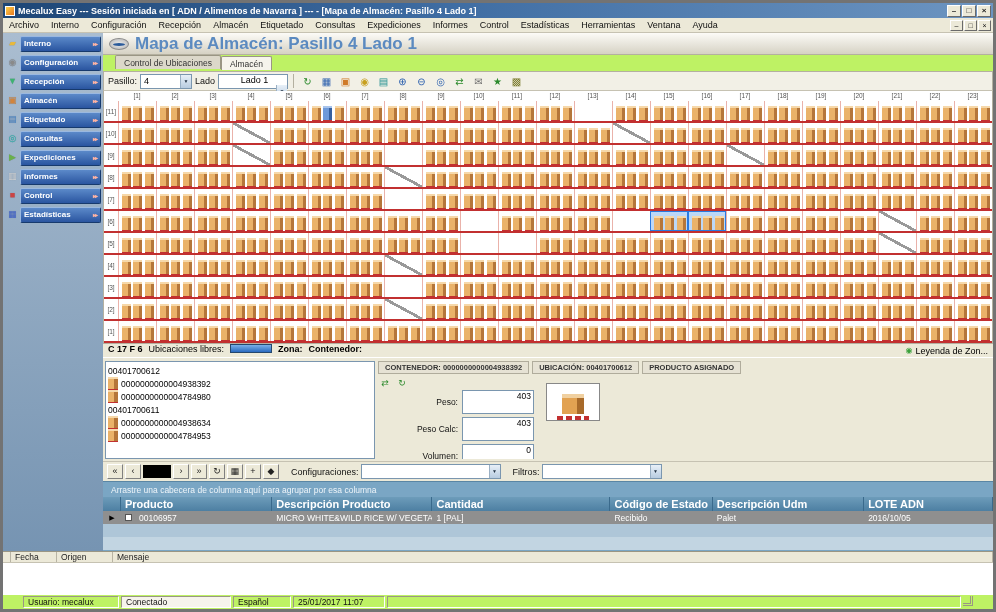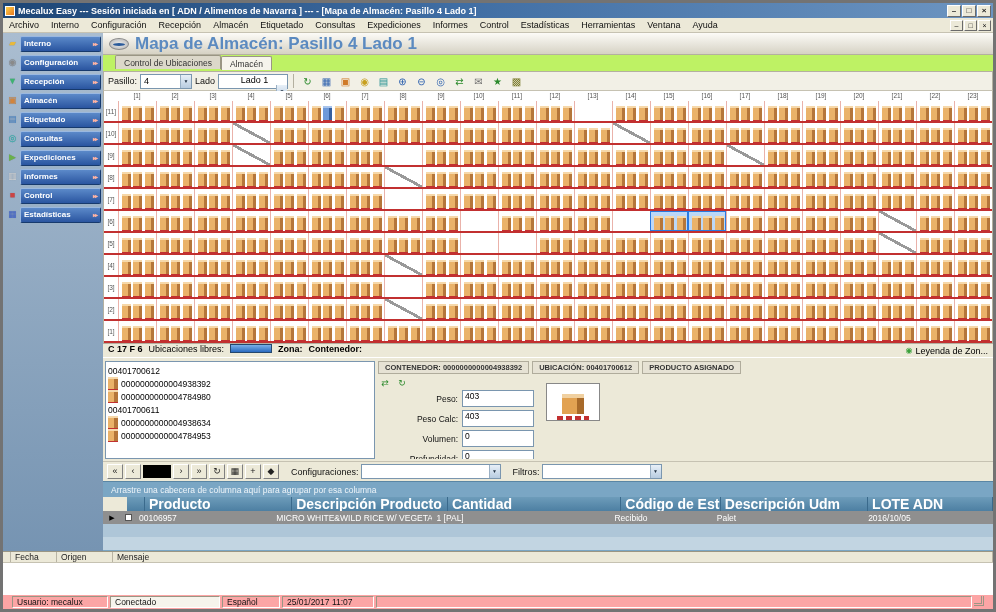--- a/index.html
+++ b/index.html
@@ -77,37 +77,37 @@
   .tree-item .mini-box { display:none; }
   .tree-item.box .mini-box { display:inline-block; width:9px; height:8px; background:linear-gradient(90deg,#eab269 0 62%,#b5763a 62%); border-top:1px solid #f6d8aa; }
   .detail { flex:1; position:relative; font-size:8.5px; overflow:hidden; }
   .detail-headers { display:flex; gap:3px; }
   .dh { border:1px solid #b0ac9c; background:#e6e2d4; padding:1px 6px; font-size:7.5px; font-weight:bold; color:#333; white-space:nowrap; }
   .detail-tools { display:flex; gap:3px; margin-top:2px; }
   .dt-icon { color:#2c8a2c; font-size:9px; width:14px; height:13px; text-align:center; line-height:13px; border:1px solid transparent; }
   .fields { margin-top:1px; }
   .field-row { display:flex; align-items:center; margin-bottom:3px; }
   .field-label { width:80px; flex:0 0 80px; text-align:right; margin-right:4px; color:#111; }
-  .field-input { width:72px; height:17px; background:#fff; border:1px solid #7a96af; padding:0 2px; line-height:11px; overflow:hidden; }
+  .field-input { width:72px; height:24px; background:#fff; border:1px solid #7a96af; padding:0 2px; line-height:11px; overflow:hidden;text-align:right; }
   .box-image { position:absolute; left:168px; top:22px; width:54px; height:38px; background:#fff; border:1px solid #888; display:flex; align-items:flex-end; justify-content:center; padding-bottom:6px; }
   .big-box { width:22px; height:20px; background:linear-gradient(90deg,#e2a252 0 68%,#a86a2a 68%); border-top:4px solid #f0d0a0; position:relative; }
   .big-box::after { content:""; position:absolute; left:-5px; right:-5px; bottom:-6px; height:4px; background:repeating-linear-gradient(90deg,#c23030 0 6px, transparent 6px 9px); }
 
   
   .pager { height:20px; flex:0 0 20px; background:#ece9d8; border-top:1px solid #c6c2b2; display:flex; align-items:center; gap:2px; padding:0 4px; font-size:9px; }
   .pg-btn { width:16px; height:15px; background:#ece9d8; border:1px solid; border-color:#fff #808080 #808080 #fff; text-align:center; line-height:13px; font-size:9px; color:#222; }
   .pg-box { width:28px; height:13px; background:#000; }
   .pg-label { margin-left:10px; color:#111; }
   .pg-select { height:15px; background:#fff; border:1px solid #7a96af; display:flex; align-items:center; }
   .pg-select .sel-arrow { margin-left:auto; width:11px; height:13px; background:linear-gradient(180deg,#e8f0f8,#b8cce0); border-left:1px solid #9ab0c4; font-size:5px; line-height:13px; text-align:center; color:#234; }
   .w-conf { width:140px; } .w-filt { width:120px; }
 
   
   .group-hint { height:16px; flex:0 0 16px; background:#7aa6c4; border-top:1px solid #5a86a4; color:#eef5fa; font-size:8.5px; display:flex; align-items:center; padding-left:8px; }
-  .tbl-header { height:14px; flex:0 0 14px; display:flex; background:linear-gradient(180deg,#6d9cba,#4d7fa2); color:#fff; font-size:14px; font-weight:bold;margin-left:24px; }
+  .tbl-header { height:14px; flex:0 0 14px; display:flex; background:linear-gradient(180deg,#6d9cba,#4d7fa2); color:#fff; font-size:11px; font-weight:bold; }
   .tbl-header .selcell { border-right:1px solid #3a6a8c; }
   .hc { display:flex; align-items:center; padding-left:4px; border-right:1px solid #3a6a8c; overflow:hidden; white-space:nowrap; }
   .selcell { width:18px; flex:0 0 18px; text-align:center; font-size:7px; line-height:13px; color:#fff; }
   .c0 { width:17%; } .c1 { width:18%; } .c2 { width:20%; } .c3 { width:11.5%; } .c4 { width:17%; } .c5 { flex:1; }
   .tbl-row { height:13px; flex:0 0 13px; display:flex; align-items:center; font-size:8.5px; }
   .tbl-row.selected { background:#8f8f8f; color:#fff; }
   .tbl-row .selcell { color:#000; }
   .tc { padding-left:4px; overflow:hidden; white-space:nowrap; display:flex; align-items:center; gap:7px; }
   .cb { width:7px; height:7px; flex:0 0 7px; background:#fff; border:1px solid #555; display:inline-block; }
   .stripe { height:13px; flex:0 0 13px; }
@@ -116,21 +116,21 @@
   .tbl-footer { flex:1 1 auto; background:#7aa6c4; }
 
   
   .log-area { flex:0 0 44px; height:44px; display:flex; flex-direction:column; background:#fff; }
   .log-header { height:12px; flex:0 0 12px; background:#ece9d8; border-top:1px solid #9a9684; border-bottom:1px solid #c6c2b2; display:flex; font-size:8.5px; color:#222; }
   .log-col { border-right:1px solid #b8b4a4; padding:0 4px; display:flex; align-items:center; white-space:nowrap; }
   .log-col:nth-child(2) { width:46px; } .log-col:nth-child(3) { width:56px; } .log-col:nth-child(4) { flex:1; }
   .log-col.first { width:8px; flex:0 0 8px; padding:0; }
   .log-body { flex:1; background:#fff; }
 
-  .statusbar { height:14px; flex:0 0 14px; background:#fca5a5; display:flex; align-items:center; gap:2px; padding:0 9px; font-size:8.5px; color:#111; }
+  .statusbar { height:14px; flex:0 0 14px; background:#bef264; display:flex; align-items:center; gap:2px; padding:0 20px; font-size:8.5px; color:#111; }
   .sb-seg { height:12px; border:1px solid; border-color:#9a9684 #fff #fff #9a9684; display:flex; align-items:center; padding:0 4px; overflow:hidden; white-space:nowrap; }
   .sb-user { width:96px; } .sb-conn { width:110px; background:#f6f4ec; } .sb-lang { width:58px; } .sb-time { width:92px; }
   .sb-fill { flex:1; }
   .sb-grip { width:10px; height:10px; border-right:3px double #9a9684; border-bottom:3px double #9a9684; transform:translateY(-1px); }
 
   
   .ic-green { color:#2c8a2c; } .ic-blue { color:#2a5fae; } .ic-orange { color:#d07a28; }
   .ic-yellow { color:#c8a020; } .ic-teal { color:#1f8f8f; } .ic-gray { color:#707070; } .ic-olive { color:#7a7a2a; }
 </style>
 </head>

